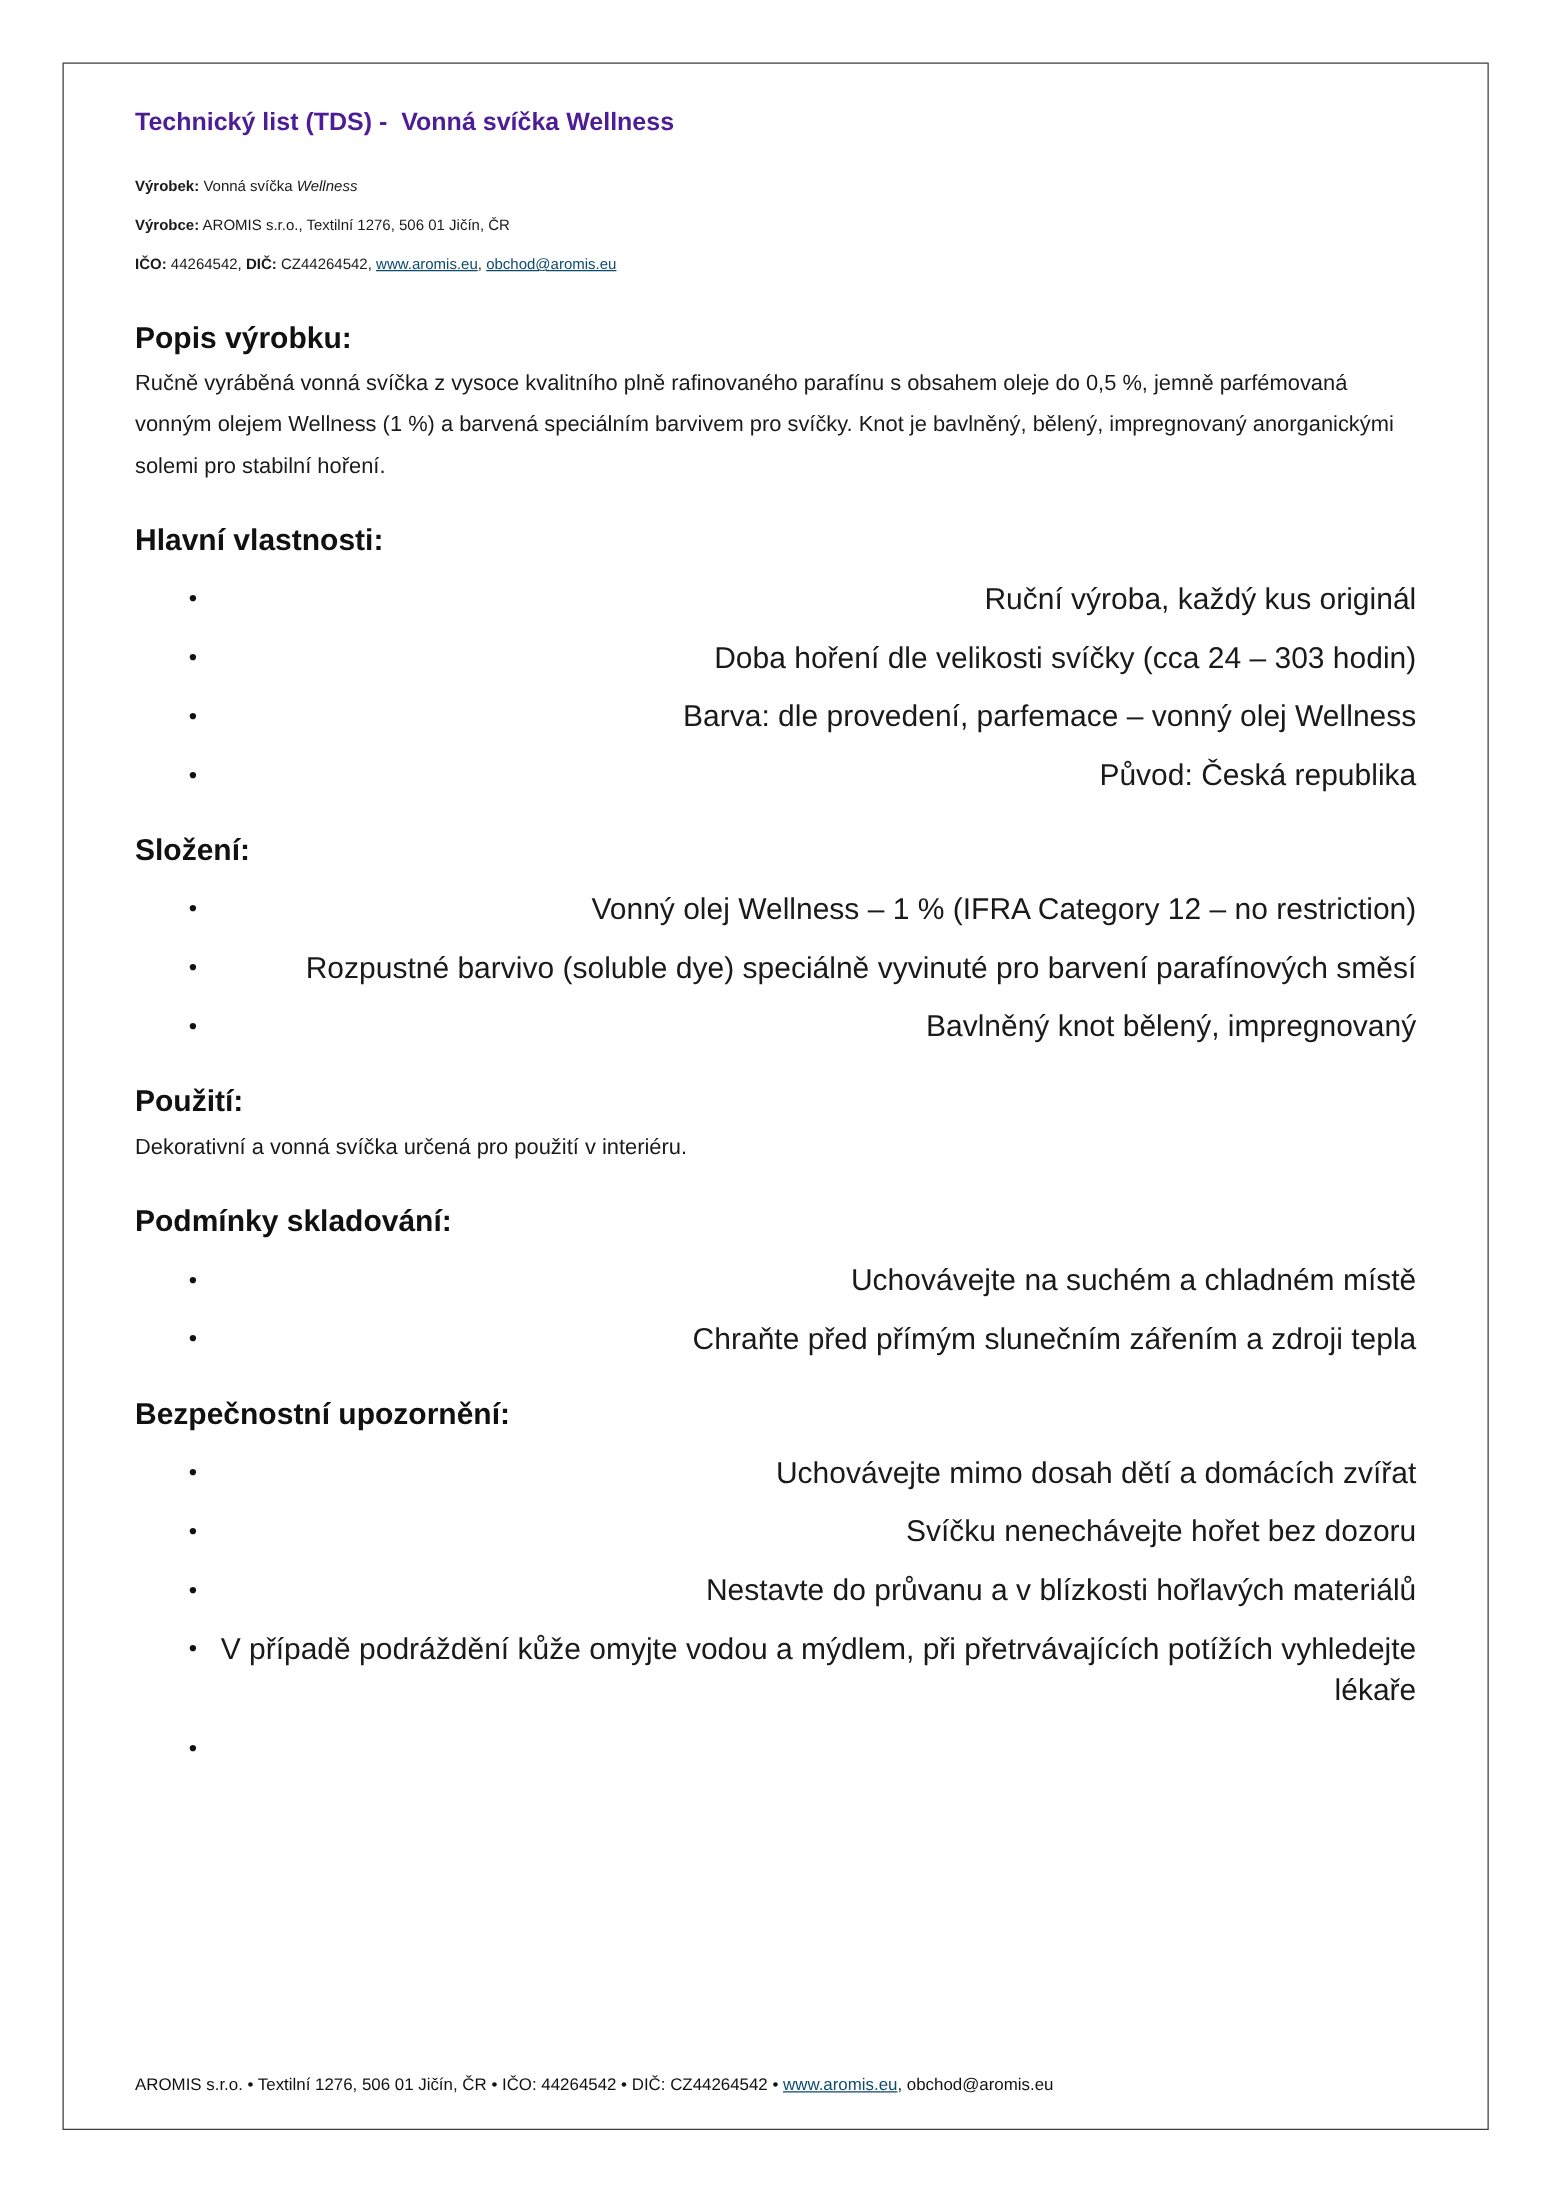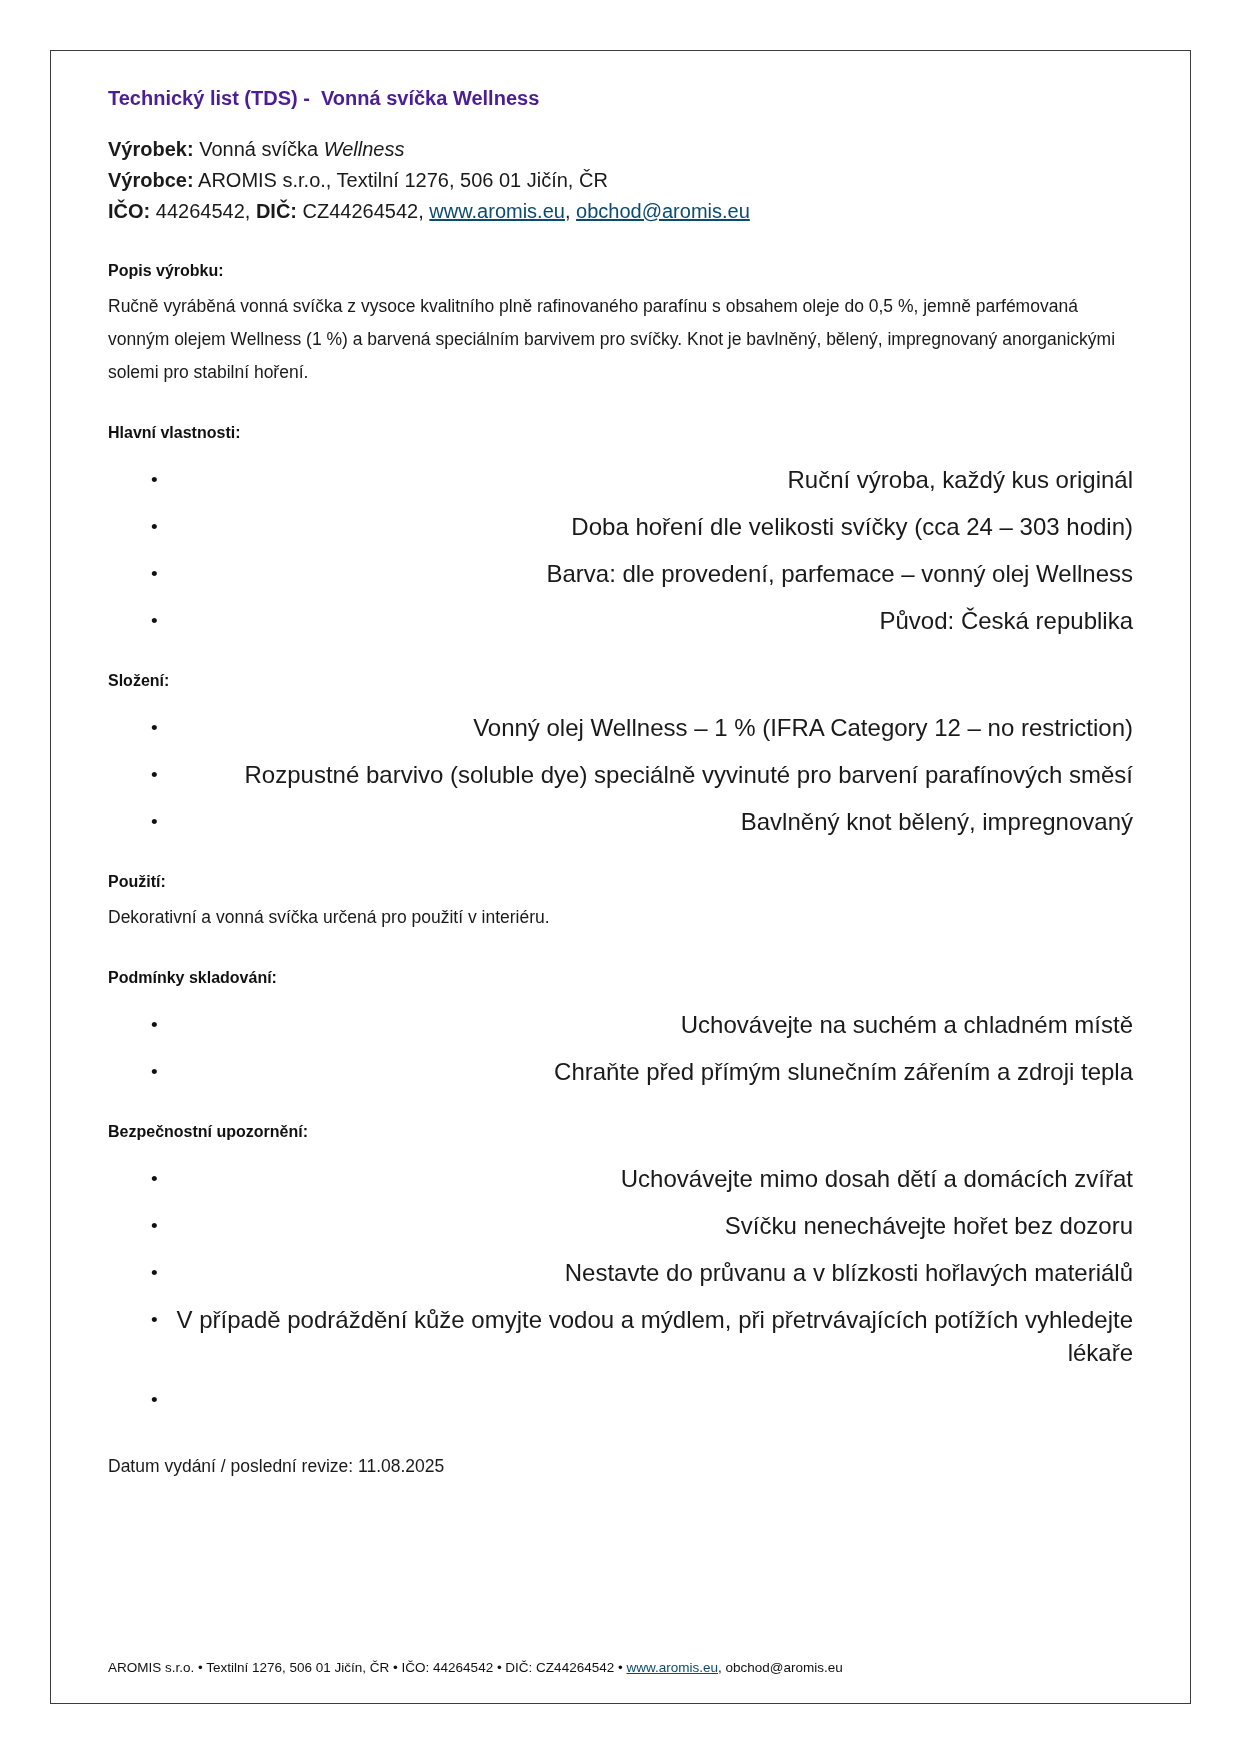--- a/index.html
+++ b/index.html
@@ -25,32 +25,32 @@
   h1.doc-title {
     font-size: 20px;
     line-height: 27px;
     font-weight: bold;
     margin: 0 0 22px 0;
     white-space: pre-wrap;
     color: #4c1d95;
   }
   .meta p {
     margin: 0;
-    font-size: 20px;
+    font-size: 12px;
     line-height: 31px;
   }
   .b { font-weight: bold; }
   .i { font-style: italic; }
   a.link {
     color: #0c4a6e;
     text-decoration: underline;
     cursor: pointer;
   }
   h2.sec {
-    font-size: 16px;
+    font-size: 24px;
     font-weight: bold;
     line-height: 33px;
     margin: 27px 0 0 0;
     color: #111;
   }
   p.body {
     font-size: 17.5px;
     line-height: 33px;
     margin: 3px 0 0 0;
   }
@@ -161,20 +161,19 @@
     <h2 class="sec">Bezpečnostní upozornění:</h2>
     <ul class="bullets">
       <li>Uchovávejte mimo dosah dětí a domácích zvířat</li>
       <li>Svíčku nenechávejte hořet bez dozoru</li>
       <li>Nestavte do průvanu a v blízkosti hořlavých materiálů</li>
       <li>V případě podráždění kůže omyjte vodou a mýdlem, při přetrvávajících potížích vyhledejte lékaře</li>
       <li></li>
     </ul>
   </section>
 
-  <p class="datum">Datum vydání / poslední revize: 11.08.2025</p>
 
   <div class="footer">
     <span>AROMIS s.r.o. • Textilní 1276, 506 01 Jičín, ČR • IČO: 44264542 • DIČ: CZ44264542 •</span>
     <a class="link">www.aromis.eu</a><span>, obchod@aromis.eu</span>
   </div>
 
 </div>
 
 </body></html>

